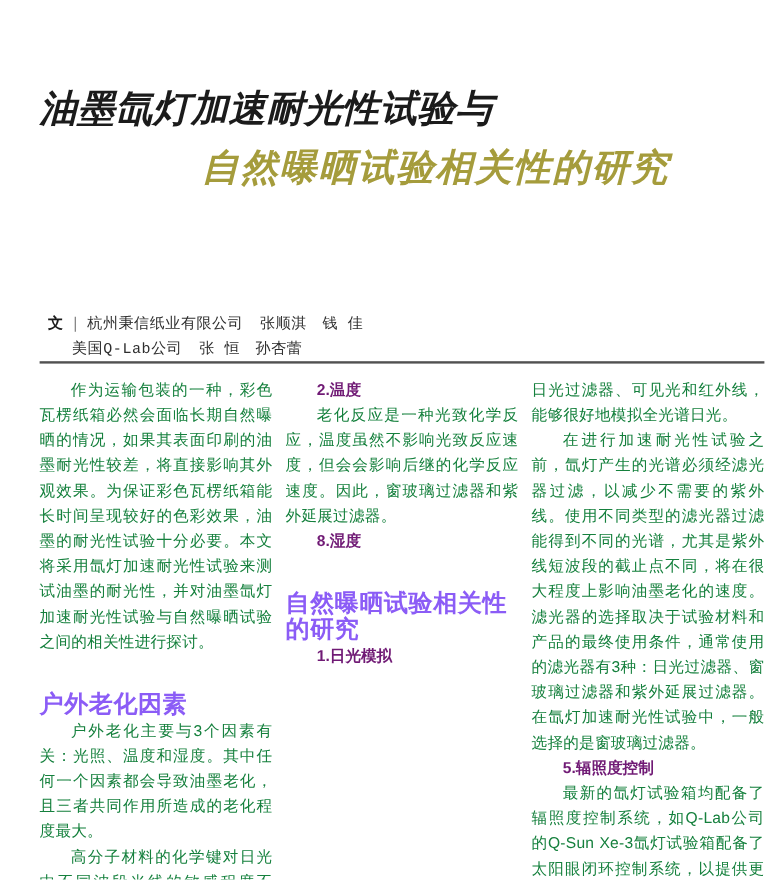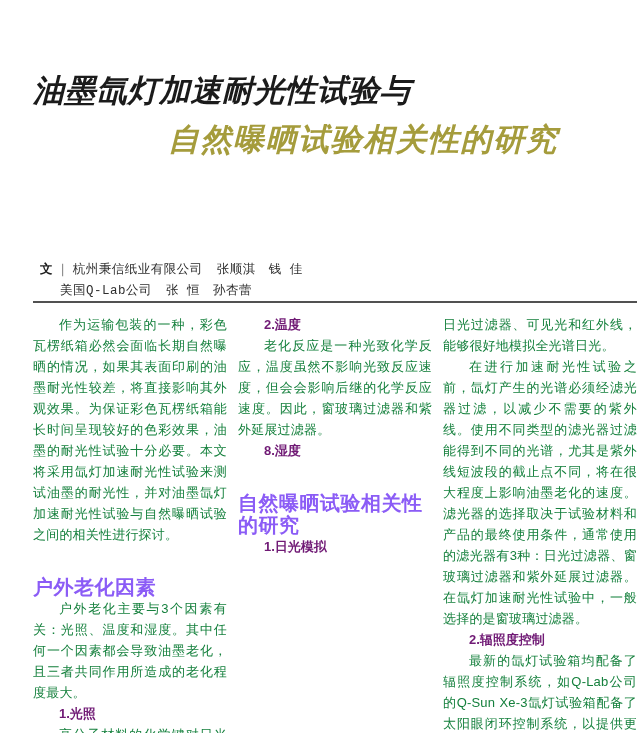--- a/index.html
+++ b/index.html
@@ -61,31 +61,30 @@
     </div>
   </div>
 
   <div class="rule"></div>
 
   <div class="columns">
       <div class="col">
         <div class="p indent">作为运输包装的一种，彩色瓦楞纸箱必然会面临长期自然曝晒的情况，如果其表面印刷的油墨耐光性较差，将直接影响其外观效果。为保证彩色瓦楞纸箱能长时间呈现较好的色彩效果，油墨的耐光性试验十分必要。本文将采用氙灯加速耐光性试验来测试油墨的耐光性，并对油墨氙灯加速耐光性试验与自然曝晒试验之间的相关性进行探讨。</div>
         <div class="h2">户外老化因素</div>
         <div class="p indent">户外老化主要与3个因素有关：光照、温度和湿度。其中任何一个因素都会导致油墨老化，且三者共同作用所造成的老化程度最大。</div>
-        <div class="h3">1.光照</div>
         <div class="p indent">高分子材料的化学键对日光中不同波段光线的敏感程度不同，短波段的紫外线是引起大部分聚合物物理性</div>
       </div>
       <div class="col">
         <div class="h3">2.温度</div>
         <div class="p indent">老化反应是一种光致化学反应，温度虽然不影响光致反应速度，但会会影响后继的化学反应速度。因此，窗玻璃过滤器和紫外延展过滤器。</div>
         <div class="h3">8.湿度</div>
         <div class="h2">自然曝晒试验相关性的研究</div>
         <div class="h3">1.日光模拟</div>
       </div>
       <div class="col">
         <div class="p">日光过滤器、可见光和红外线，能够很好地模拟全光谱日光。</div>
         <div class="p indent">在进行加速耐光性试验之前，氙灯产生的光谱必须经滤光器过滤，以减少不需要的紫外线。使用不同类型的滤光器过滤能得到不同的光谱，尤其是紫外线短波段的截止点不同，将在很大程度上影响油墨老化的速度。滤光器的选择取决于试验材料和产品的最终使用条件，通常使用的滤光器有3种：日光过滤器、窗玻璃过滤器和紫外延展过滤器。在氙灯加速耐光性试验中，一般选择的是窗玻璃过滤器。</div>
-        <div class="h3">2.辐照度控制</div>
+        <div class="h3">5.辐照度控制</div>
         <div class="p indent">最新的氙灯试验箱均配备了辐照度控制系统，如Q-Lab公司的Q-Sun Xe-3氙灯试验箱配备了太阳眼闭环控制系统，以提供更加稳定的光照强度。</div>
       </div>
     </div>
 
 </div>
 
 </body></html>

